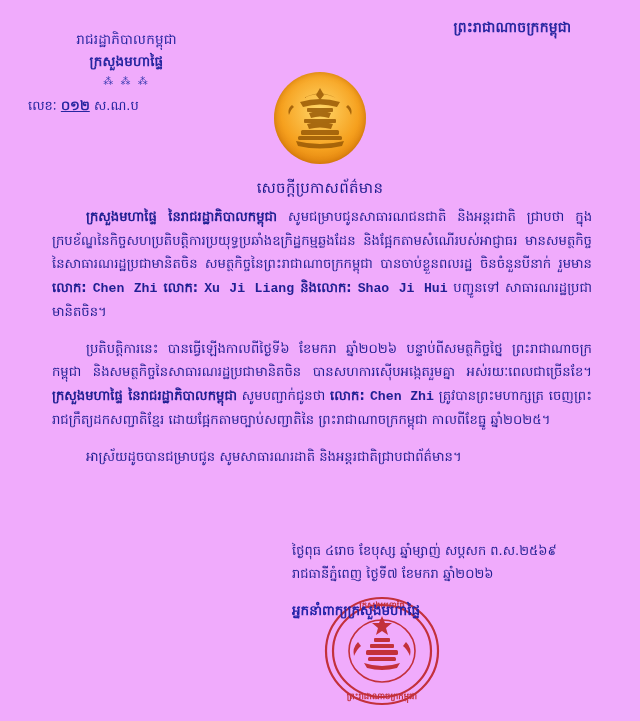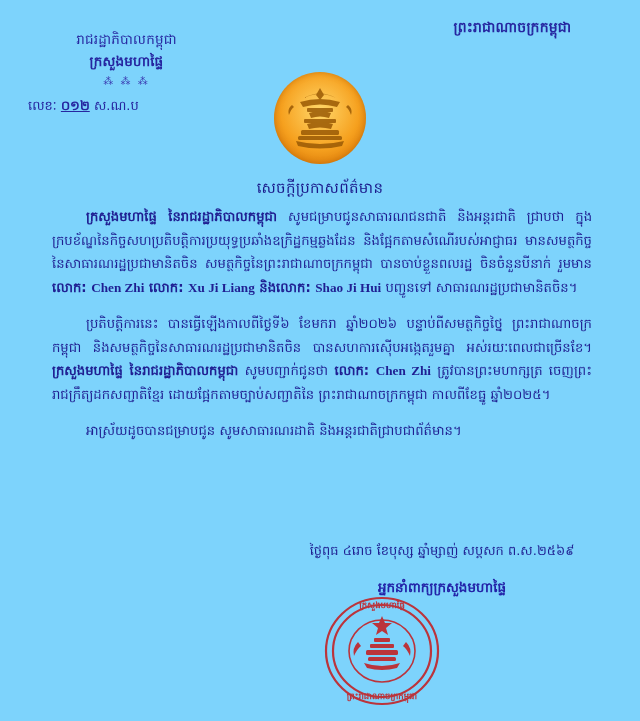--- a/index.html
+++ b/index.html
@@ -11,21 +11,21 @@
     width: 640px;
     height: 721px;
     position: relative;
     font-family: "DejaVu Sans", "Liberation Sans", sans-serif;
     color: #1a1a7a;
     overflow: hidden;
   }
   .page {
     position: absolute;
     inset: 0;
-    background: #7dd3fc;
+    background: #f0abfc;
   }
 
   
   .header {
     position: absolute;
     top: 10px;
     left: 0;
     width: 640px;
     height: 160px;
   }
@@ -109,33 +109,32 @@
   p.para {
     margin: 0 0 13px 0;
     font-size: 13.2px;
     line-height: 1.78;
     text-align: justify;
     text-indent: 34px;
     color: #1f1f92;
   }
   p.para:last-child { margin-bottom: 0; }
   .bold { font-weight: bold; }
-  .latin { font-family: Liberation Serif, serif; font-weight: bold; }
+  .latin { font-family: Liberation Mono, monospace; font-weight: bold; }
   .closing {
     text-indent: 34px;
     margin-top: 18px;
   }
 
   
   .sig-block {
     position: absolute;
     top: 540px;
     right: 48px;
     width: 300px;
-    text-align: center;
     color: #1f1f92;
   }
   .sig-line {
     font-size: 13px;
     line-height: 1.75;
     white-space: nowrap;
   }
   .sig-org {
     margin-top: 16px;
     font-size: 13.5px;
@@ -201,20 +200,21 @@
   <div class="doc-title">សេចក្តីប្រកាសព័ត៌មាន</div>
 
   <div class="body-wrap">
     <p class="para"><span class="bold">ក្រសួងមហាផ្ទៃ នៃរាជរដ្ឋាភិបាលកម្ពុជា</span> សូមជម្រាបជូនសាធារណជនជាតិ និងអន្តរជាតិ ជ្រាបថា ក្នុងក្របខ័ណ្ឌនៃកិច្ចសហប្រតិបត្តិការប្រយុទ្ធប្រឆាំងឧក្រិដ្ឋកម្មឆ្លងដែន និងផ្អែកតាមសំណើរបស់អាជ្ញាធរ មានសមត្ថកិច្ចនៃសាធារណរដ្ឋប្រជាមានិតចិន សមត្ថកិច្ចនៃព្រះរាជាណាចក្រកម្ពុជា បានចាប់ខ្លួនពលរដ្ឋ ចិនចំនួនបីនាក់ រួមមាន <span class="bold">លោក: <span class="latin">Chen Zhi</span> លោក: <span class="latin">Xu Ji Liang</span> និងលោក: <span class="latin">Shao Ji Hui</span></span> បញ្ជូនទៅ សាធារណរដ្ឋប្រជាមានិតចិន។</p>
     <p class="para">ប្រតិបត្តិការនេះ បានធ្វើឡើងកាលពីថ្ងៃទី៦ ខែមករា ឆ្នាំ២០២៦ បន្ទាប់ពីសមត្ថកិច្ចថ្នៃ ព្រះរាជាណាចក្រកម្ពុជា និងសមត្ថកិច្ចនៃសាធារណរដ្ឋប្រជាមានិតចិន បានសហការស៊ើបអង្កេតរួមគ្នា អស់រយៈពេលជាច្រើនខែ។ <span class="bold">ក្រសួងមហាផ្ទៃ នៃរាជរដ្ឋាភិបាលកម្ពុជា</span> សូមបញ្ជាក់ជូនថា <span class="bold">លោក: <span class="latin">Chen Zhi</span></span> ត្រូវបានព្រះមហាក្សត្រ ចេញព្រះរាជក្រឹត្យដកសញ្ជាតិខ្មែរ ដោយផ្អែកតាមច្បាប់សញ្ជាតិនៃ ព្រះរាជាណាចក្រកម្ពុជា កាលពីខែធ្នូ ឆ្នាំ២០២៥។</p>
     <p class="para closing">អាស្រ័យដូចបានជម្រាបជូន សូមសាធារណរដាតិ និងអន្តរជាតិជ្រាបជាព័ត៌មាន។</p>
   </div>
 
   <div class="sig-block">
     <div class="sig-line">ថ្ងៃពុធ ៤រោច ខែបុស្ស ឆ្នាំម្សាញ់ សប្តសក ព.ស.២៥៦៩</div>
+    <div class="sig-line">រាជធានីភ្នំពេញ ថ្ងៃទី៧ ខែមករា ឆ្នាំ២០២៦</div>
     <div class="sig-org">អ្នកនាំពាក្យក្រសួងមហាផ្ទៃ</div>
   </div>
 
   <div class="seal">
     <svg width="128" height="118" viewBox="0 0 128 118" aria-hidden="true">
       <g fill="none" stroke="#c0282d" stroke-width="2.2">
         <ellipse cx="64" cy="59" rx="56" ry="53"></ellipse>
         <ellipse cx="64" cy="59" rx="49" ry="46"></ellipse>
         <ellipse cx="64" cy="59" rx="33" ry="31" stroke-width="1.6"></ellipse>
       </g>

